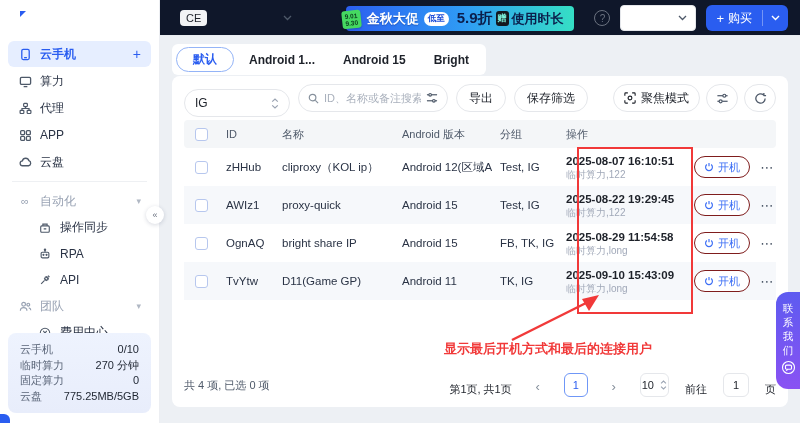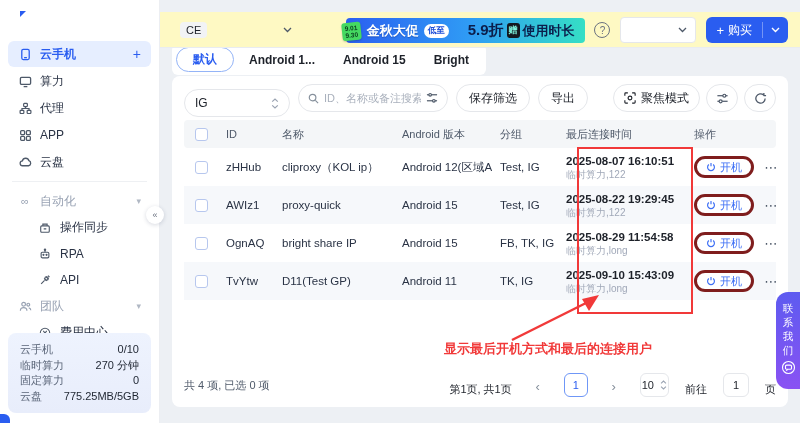--- a/index.html
+++ b/index.html
@@ -27,29 +27,29 @@
   .menu-item.group .mi-icon { color:#98a2b3; }
   .chev { color:#b0b8c4; font-size:9px; }
   .menu-item.sub { height:25px; padding-left:30px; }
   .stats-card { position:absolute; left:8px; right:8px; bottom:10px; border-radius:8px; padding:9px 12px; background:linear-gradient(180deg,#eef3fe,#e8edfb); }
   .stat-row { display:flex; justify-content:space-between; align-items:center; line-height:15.5px; font-size:11px; }
   .stat-label { color:#5a6578; }
   .stat-value { color:#1d2430; }
   .collapse-handle { position:absolute; left:146px; top:206px; width:18px; height:18px; border-radius:50%; background:#fff; box-shadow:0 1px 4px rgba(30,40,80,.18); display:flex; align-items:center; justify-content:center; color:#6b7280; font-size:9px; z-index:6; cursor:pointer; }
 
   
-  .topbar { position:absolute; left:160px; top:12px; width:640px; height:36px; background:#fef9c3; border-bottom:1px solid #e9ecf0; z-index:3; }
+  .topbar { position:absolute; left:160px; top:0; width:640px; height:36px; background:#0f172a; border-bottom:1px solid #e9ecf0; z-index:3; }
   .ws-select { position:absolute; left:12px; top:5px; width:128px; height:26px; display:flex; align-items:center; padding:0 8px; cursor:pointer; }
   .ws-tag { background:#f2f3f5; border-radius:4px; font-size:11px; padding:2px 6px; color:#1d2129; }
   .ws-select .sel-chev { margin-left:auto; }
   .notif-dot { position:absolute; left:293px; top:6px; width:7px; height:7px; border-radius:50%; background:#f5504e; }
   .banner { position:absolute; left:186px; top:6px; height:25px; display:flex; align-items:center; border-radius:4px; background:linear-gradient(90deg,#2b5ff0 0%,#2f9cf5 52%,#35dfc5 100%); padding:0 10px 0 0; cursor:pointer; }
   .banner-dates { background:#45d961; color:#0a3d1e; border-radius:3px; font-size:6.5px; font-weight:700; line-height:7px; padding:2px 3px; transform:rotate(-6deg) translateX(-4px); text-align:center; box-shadow:0 1px 2px rgba(0,0,0,.2); }
   .banner-title { color:#fff; font-weight:800; font-size:13px; padding:0 5px 0 2px; text-shadow:0 1px 1px rgba(10,40,120,.4); }
-  .banner-tag { background:#fff; color:#1d4ed8; border-radius:7px; font-size:8.5px; padding:1px 4px; font-weight:700; margin-right:19px; }
+  .banner-tag { background:#fff; color:#1d4ed8; border-radius:7px; font-size:8.5px; padding:1px 4px; font-weight:700; margin-right:8px; }
   .banner-discount { color:#0b1e4b; font-weight:800; font-size:15px; }
   .banner-gift { background:#14181f; color:#7df2dc; border-radius:3px; font-size:9px; padding:1px 2px; margin:0 3px; font-weight:700; }
   .banner-suffix { color:#0b1e4b; font-weight:800; font-size:13px; }
   .top-right { position:absolute; right:12px; top:5px; height:26px; display:flex; align-items:center; gap:10px; }
   .help-icon { width:16px; height:16px; border:1.3px solid #6b7280; border-radius:50%; color:#6b7280; font-size:10px; display:flex; align-items:center; justify-content:center; cursor:pointer; }
   .lang-select { width:76px; height:26px; border:1px solid #e5e7eb; border-radius:4px; background:#fff; display:flex; align-items:center; justify-content:flex-end; padding:0 8px; cursor:pointer; }
   .buy-btn { height:26px; background:#2a5df0; border-radius:6px; display:flex; align-items:stretch; color:#fff; cursor:pointer; }
   .buy-main { display:flex; align-items:center; gap:4px; padding:0 10px; font-size:12px; }
   .buy-sep { width:1px; background:rgba(255,255,255,.35); margin:5px 0; }
   .buy-caret { display:flex; align-items:center; padding:0 8px; }
@@ -76,21 +76,21 @@
   .table { width:592px; }
   .thead, .trow { display:grid; grid-template-columns:34px 56px 120px 98px 66px 128px 90px; align-items:center; }
   .thead { height:28px; background:#f4f6f8; border-radius:4px; color:#4e5969; font-size:11px; }
   .trow { height:38px; font-size:11.5px; color:#2a3345; }
   .trow:nth-child(even) { background:#f6f8fb; }
   .cell { padding-left:8px; overflow:hidden; white-space:nowrap; }
   .c-check { display:flex; justify-content:center; padding-left:0; }
   .checkbox { width:13px; height:13px; border:1.5px solid #b7c7ee; border-radius:3px; background:#fff; cursor:pointer; }
   .dt-main { font-weight:700; font-size:11.5px; color:#1d2129; line-height:14px; }
   .dt-sub { font-size:10px; color:#a0a8b8; line-height:13px; }
-  .power-btn { display:inline-flex; align-items:center; gap:4px; height:22px; padding:0 9px; border:3px solid #7f1d1d; border-radius:12px; color:#3d6ff5; background:#fff; font-size:11px; cursor:pointer; }
+  .power-btn { display:inline-flex; align-items:center; gap:4px; height:22px; padding:0 9px; border:1px solid #7f1d1d; border-radius:12px; color:#3d6ff5; background:#fff; font-size:11px; cursor:pointer; }
   .more-btn { color:#4e5969; font-size:13px; letter-spacing:1px; margin-left:7px; cursor:pointer; }
 
   
   .card-footer { position:absolute; left:12px; right:12px; bottom:10px; height:24px; display:flex; align-items:center; font-size:11px; color:#4e5969; }
   .pager { margin-left:auto; display:flex; align-items:flex-end; gap:16px; color:#1d2129; }
   .pg-nav { width:20px; height:22px; display:flex; align-items:center; justify-content:center; color:#86909c; font-size:13px; cursor:pointer; }
   .pg-current { width:24px; height:24px; border:1px solid #6f97f7; border-radius:6px; color:#2a5df0; display:flex; align-items:center; justify-content:center; font-size:11px; cursor:pointer; }
   .pg-size { height:24px; border:1px solid #e5e7eb; border-radius:6px; display:flex; align-items:center; gap:6px; padding:0 1px; cursor:pointer; }
   .goto-input { width:26px; height:24px; border:1px solid #e5e7eb; border-radius:6px; text-align:center; font-size:11px; color:#1d2129; font-family:inherit; }
 
@@ -320,22 +320,22 @@
       <span class="ph">ID、名称或备注搜索</span>
       <span>
           <svg width="12" height="12" viewBox="0 0 13 13" fill="none" stroke="#4e5969" stroke-width="1.3">
             <line x1="1" y1="3" x2="12" y2="3"></line>
             <line x1="1" y1="9.5" x2="12" y2="9.5"></line>
             <circle cx="4.5" cy="3" r="1.4" fill="#fff"></circle>
             <circle cx="8.5" cy="9.5" r="1.4" fill="#fff"></circle>
           </svg>
         </span>
     </div>
+    <div class="pill-box btn">导出</div>
     <div class="pill-box btn">保存筛选</div>
-    <div class="pill-box btn">导出</div>
     <div class="right-tools">
       <div class="pill-box tool-btn">
         <span>
             <svg width="12" height="12" viewBox="0 0 14 14" fill="none" stroke="#1d2129" stroke-width="1.3">
               <path d="M1 4.5V2a1 1 0 0 1 1-1h2.5M9.5 1H12a1 1 0 0 1 1 1v2.5M13 9.5V12a1 1 0 0 1-1 1H9.5M4.5 13H2a1 1 0 0 1-1-1V9.5"></path>
               <circle cx="7" cy="7" r="2.2"></circle>
             </svg>
           </span>
         <span>聚焦模式</span>
       </div>
@@ -362,21 +362,20 @@
 
   <div class="table">
     <div class="thead">
       <div class="cell c-check">
           <span class="checkbox"></span>
         </div>
       <div class="cell">ID</div>
       <div class="cell">名称</div>
       <div class="cell">Android 版本</div>
       <div class="cell">分组</div>
-      <div class="cell">最后连接时间</div>
       <div class="cell">操作</div>
     </div>
     <div>
     <div class="trow">
       <div class="cell c-check">
             <span class="checkbox"></span>
           </div>
       <div class="cell">zHHub</div>
       <div class="cell">cliproxy（KOL ip）</div>
       <div class="cell">Android 12(区域A)</div>
@@ -449,21 +448,21 @@
         </span>
         <span class="more-btn">⋯</span>
       </div>
     </div>
 
     <div class="trow">
       <div class="cell c-check">
             <span class="checkbox"></span>
           </div>
       <div class="cell">TvYtw</div>
-      <div class="cell">D11(Test GP)</div>
+      <div class="cell">D11(Game GP)</div>
       <div class="cell">Android 11</div>
       <div class="cell">TK, IG</div>
       <div class="cell">
         <div class="dt-main">2025-09-10 15:43:09</div>
         <div class="dt-sub">临时算力,long</div>
       </div>
       <div class="cell">
         <span class="power-btn">
           <span>
                 <svg width="10" height="10" viewBox="0 0 12 12" fill="none" stroke="#3d6ff5" stroke-width="1.4">

